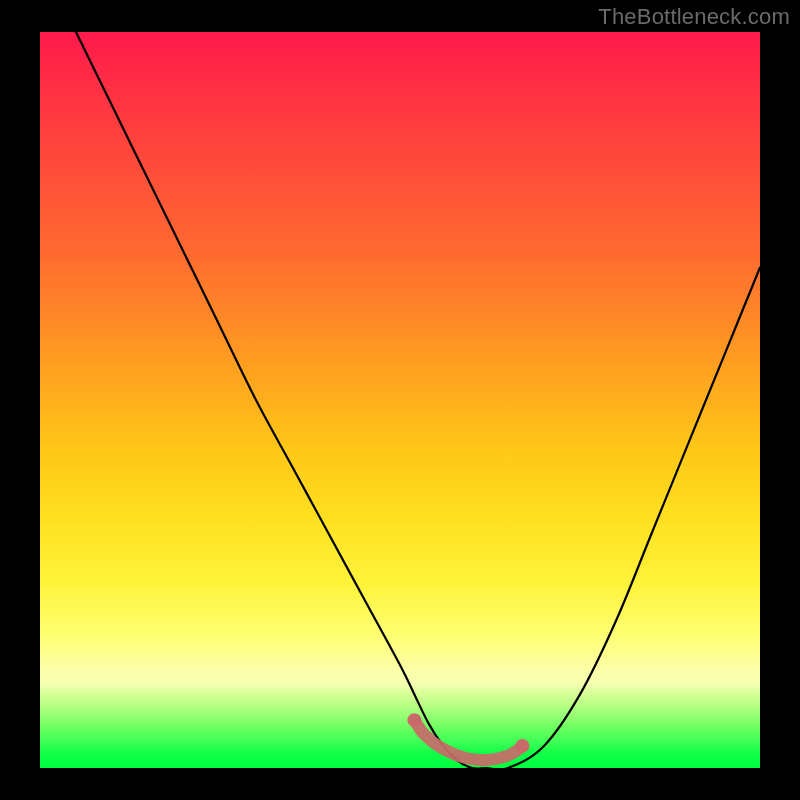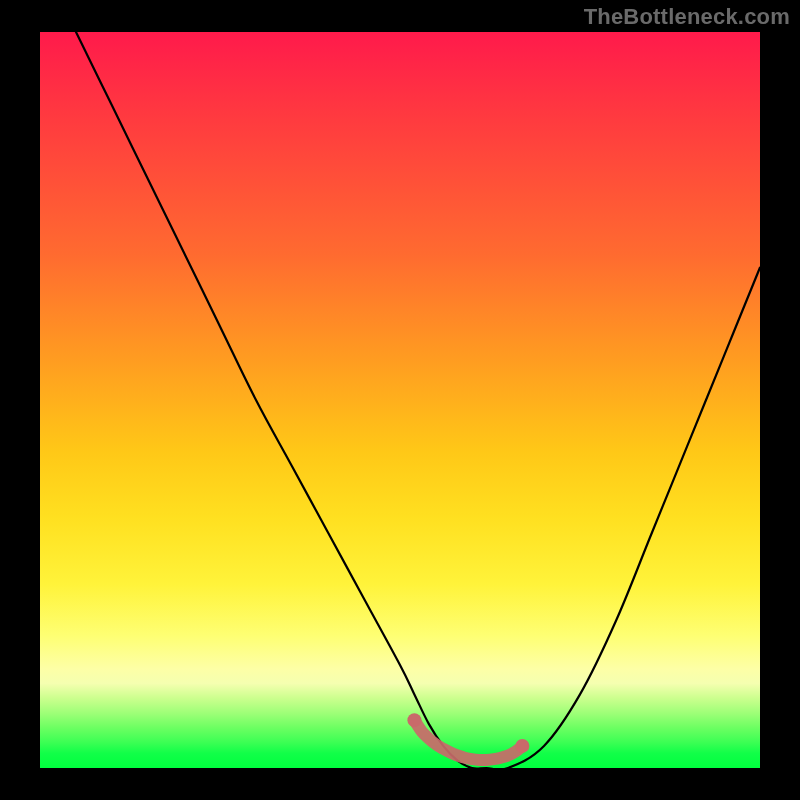--- a/index.html
+++ b/index.html
@@ -9,21 +9,21 @@
     width: 800px;
     height: 800px;
     background: #000;
   }
   .watermark {
     position: absolute;
     top: 4px;
     right: 10px;
     font-family: Arial, Helvetica, sans-serif;
     font-size: 22px;
-    font-weight: 700;
+    font-weight: 400;
     color: #6a6a6a;
     letter-spacing: 0.2px;
   }
   .plot-area {
     position: absolute;
     left: 40px;
     top: 32px;
     width: 720px;
     height: 736px;
     overflow: hidden;

